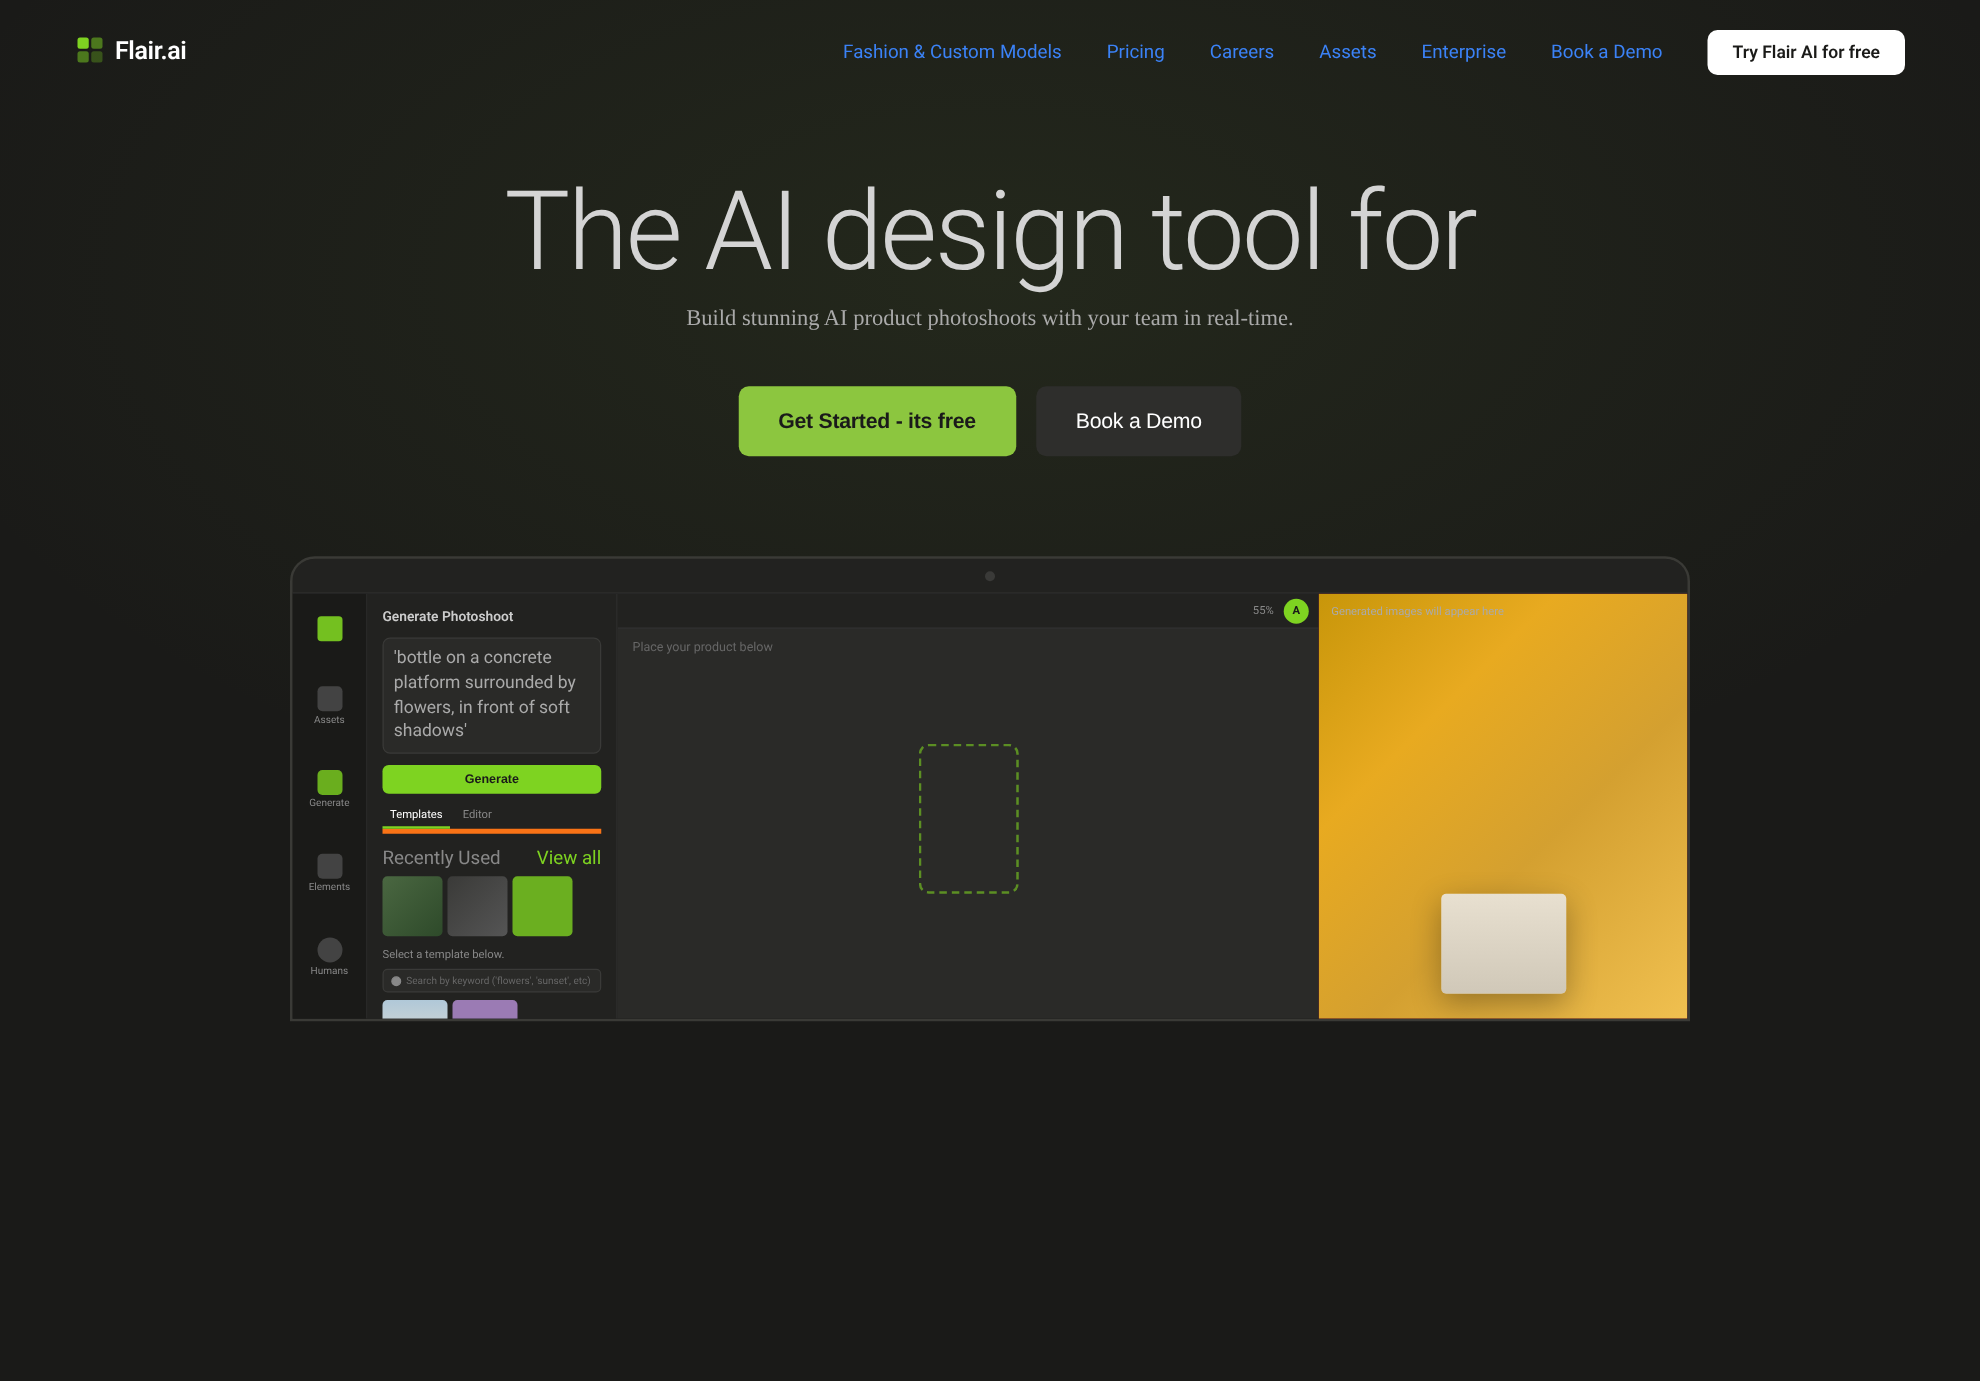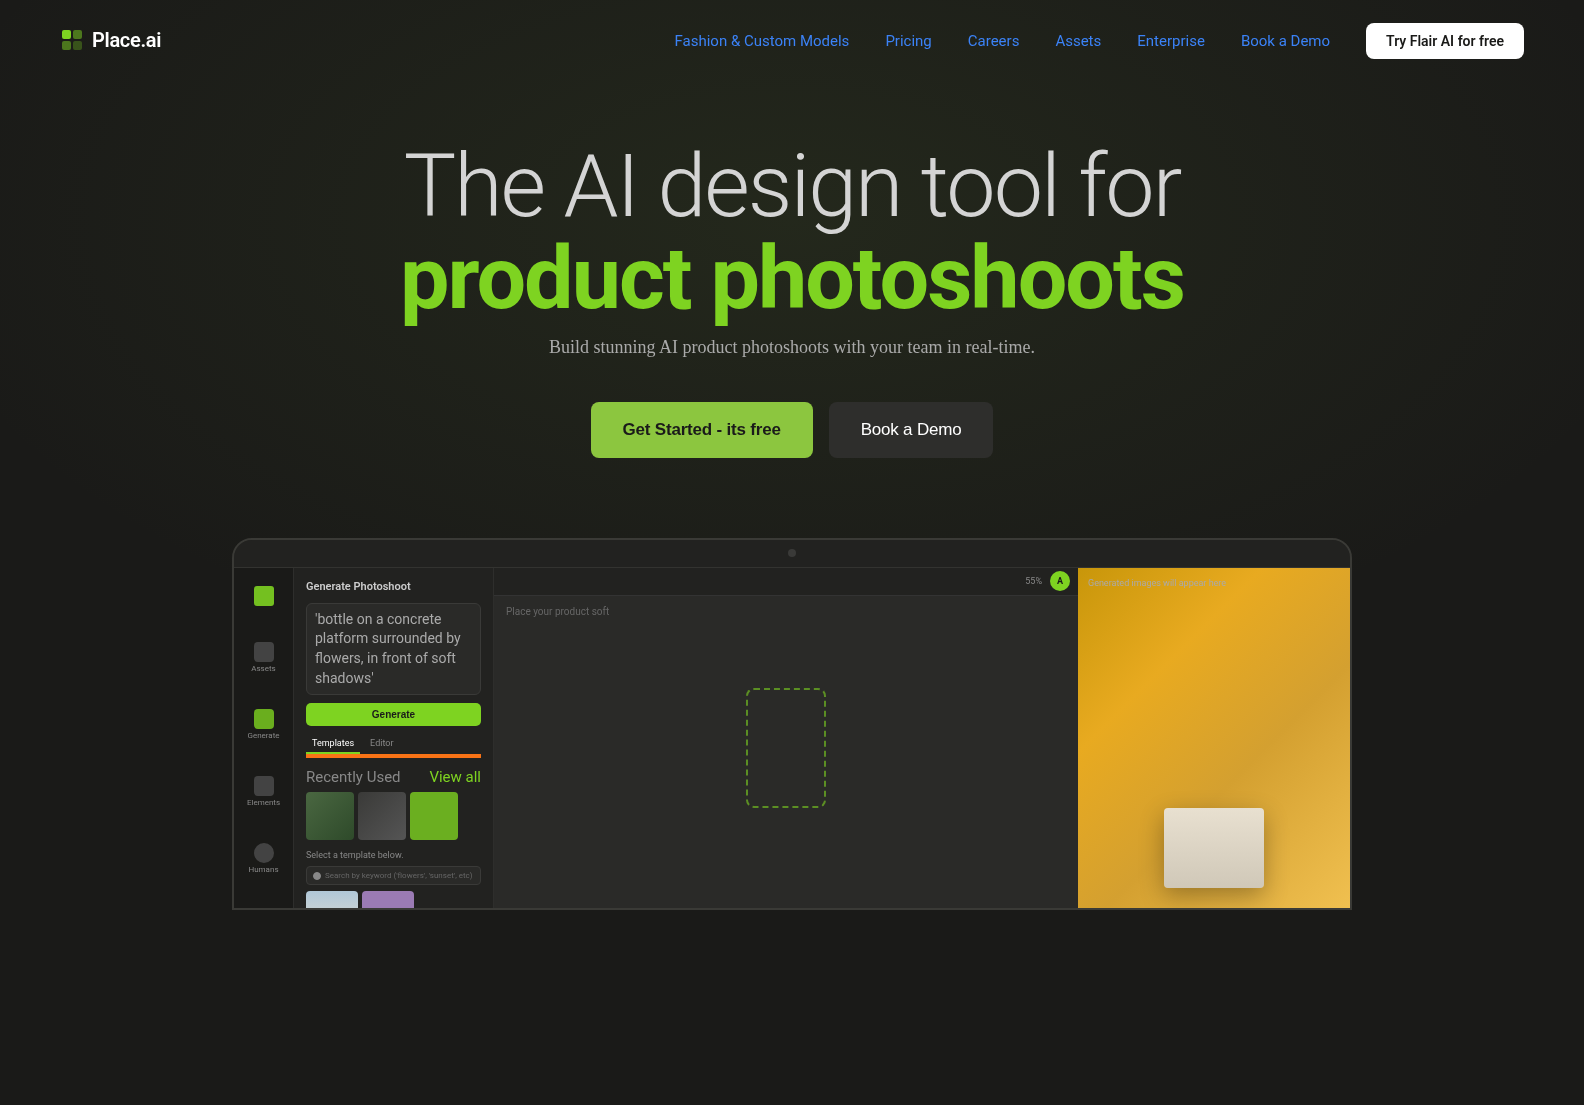--- a/index.html
+++ b/index.html
@@ -399,21 +399,21 @@
       width: 80px;
       height: 120px;
       border: 2px dashed #7ed321;
       border-radius: 8px;
       opacity: 0.6;
       margin-top: 20px;
     }
 
     
     .app-right-panel {
-      width: 272px;
+      width: 295px;
       background: #7f1d1d;
       position: relative;
       overflow: hidden;
     }
 
     .generated-label {
       position: absolute;
       top: 10px;
       left: 10px;
       font-size: 9px;
@@ -467,39 +467,38 @@
 <nav>
   <a class="nav-logo" href="#">
     <span class="logo-icon">
       <svg viewBox="0 0 24 24" fill="none" xmlns="http://www.w3.org/2000/svg">
         <rect x="2" y="2" width="9" height="9" rx="2" fill="#7ed321"></rect>
         <rect x="13" y="2" width="9" height="9" rx="2" fill="#7ed321" opacity="0.5"></rect>
         <rect x="2" y="13" width="9" height="9" rx="2" fill="#7ed321" opacity="0.5"></rect>
         <rect x="13" y="13" width="9" height="9" rx="2" fill="#7ed321" opacity="0.3"></rect>
       </svg>
     </span>
-    <span class="logo-text">Place.ai</span>
+    <span class="logo-text">Flair.ai</span>
   </a>
 
   <ul class="nav-links">
     <li><a href="#">Fashion &amp; Custom Models</a></li>
     <li><a href="#">Pricing</a></li>
     <li><a href="#">Careers</a></li>
     <li><a href="#">Assets</a></li>
     <li><a href="#">Enterprise</a></li>
     <li><a href="#">Book a Demo</a></li>
     <li><a href="#" class="nav-cta">Try Flair AI  for free</a></li>
   </ul>
 </nav>
 
 <section class="hero">
   <div class="hero-content">
     <h1>
       <span class="hero-title-line1">The AI design tool for</span>
-      <span class="hero-title-line2">product photoshoots</span>
     </h1>
 
     <p class="hero-subtitle">Build stunning AI product photoshoots with your team in real-time.</p>
 
     <div class="hero-buttons">
       <button class="btn-primary">Get Started - its free</button>
       <button class="btn-secondary">Book a Demo</button>
     </div>
   </div>
 </section>
@@ -572,21 +571,21 @@
           <div class="template-thumb template-thumb-1"></div>
           <div class="template-thumb template-thumb-2"></div>
         </div>
       </div>
 
       <div class="app-canvas">
         <div class="canvas-top-bar">
           <span class="zoom-indicator" style="margin-right: 8px;">55%</span>
           <div class="avatar-circle">A</div>
         </div>
-        <span class="canvas-placeholder-text">Place your product soft</span>
+        <span class="canvas-placeholder-text">Place your product below</span>
         <div class="product-outline"></div>
       </div>
 
       <div class="app-right-panel">
         <span class="generated-label">Generated images will appear here</span>
         <div class="generated-preview">
           <div class="product-box-preview"></div>
         </div>
       </div>
 

